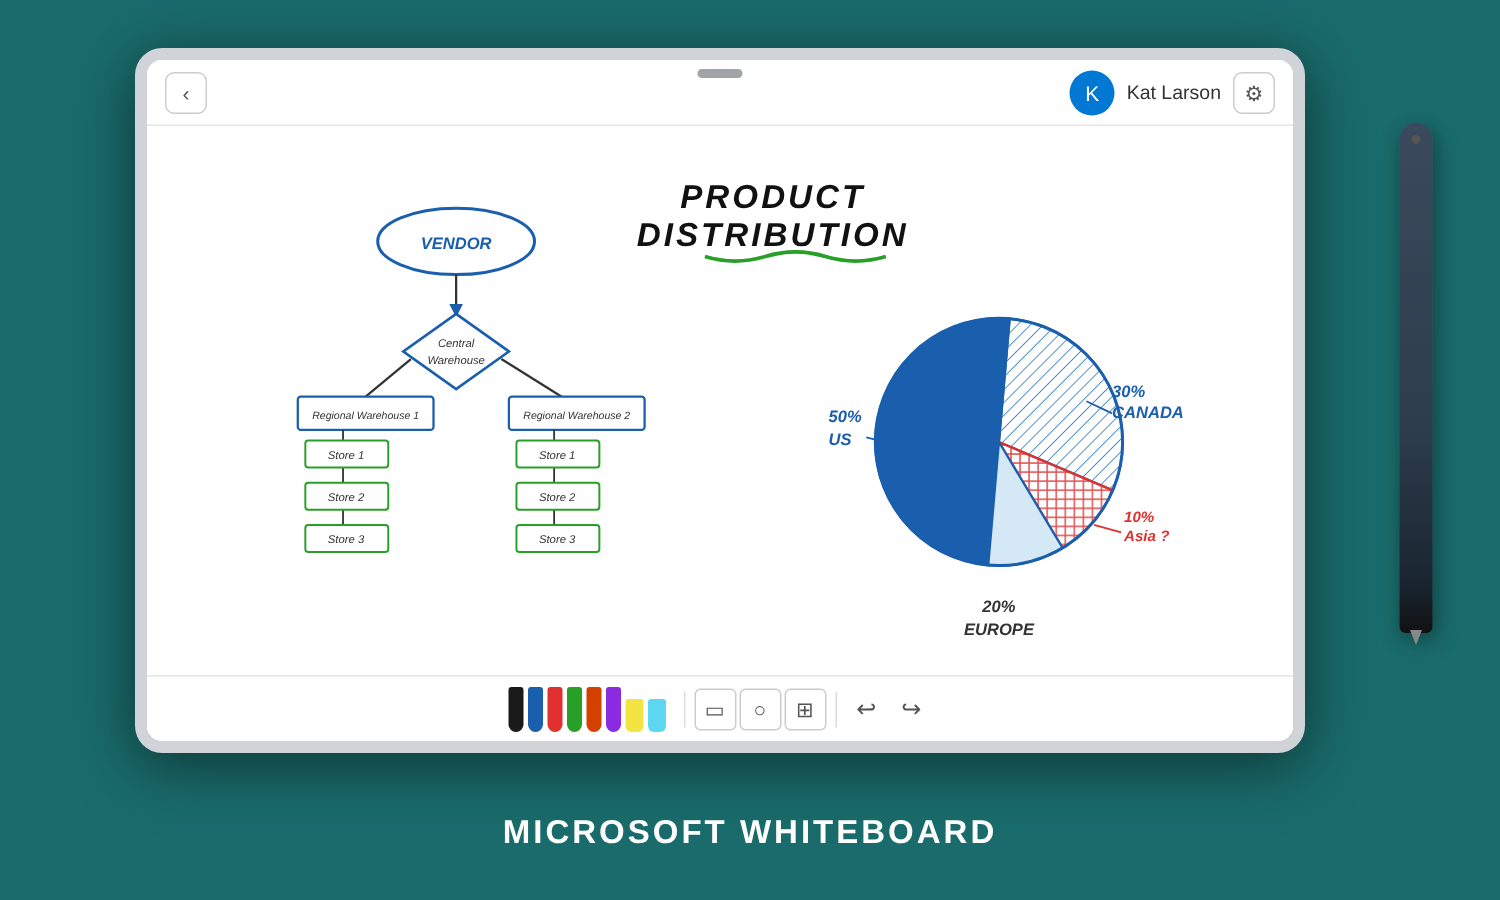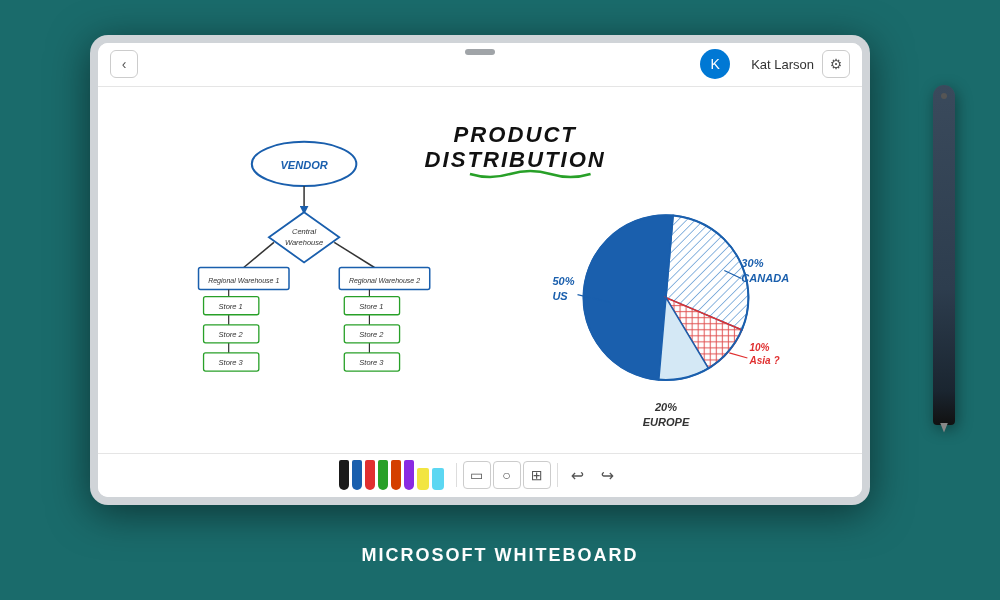--- a/index.html
+++ b/index.html
@@ -10,21 +10,21 @@
       display: flex;
       flex-direction: column;
       align-items: center;
       justify-content: center;
       font-family: 'Segoe UI', Arial, sans-serif;
       overflow: hidden;
     }
 
     .app-title {
       color: white;
-      font-size: 18px;
+      font-size: 22px;
       font-weight: 700;
       letter-spacing: 2px;
       text-transform: uppercase;
       margin-top: 10px;
       text-align: right;
     }
 
     .tablet-wrapper {
       position: relative;
       width: 820px;
@@ -101,21 +101,20 @@
       display: flex;
       align-items: center;
       justify-content: center;
       color: white;
       font-size: 14px;
     }
 
     .user-name {
       font-size: 13px;
       color: #333;
-      margin-left: 13px;
     }
 
     .settings-btn {
       width: 28px;
       height: 28px;
       border: 1.5px solid #ccc;
       border-radius: 6px;
       display: flex;
       align-items: center;
       justify-content: center;

